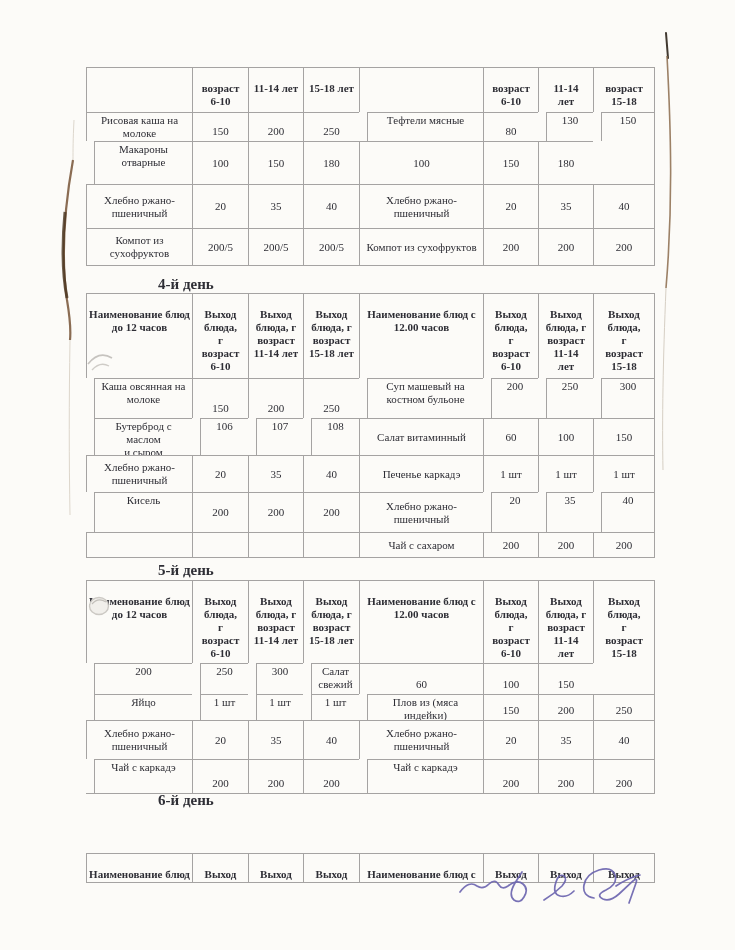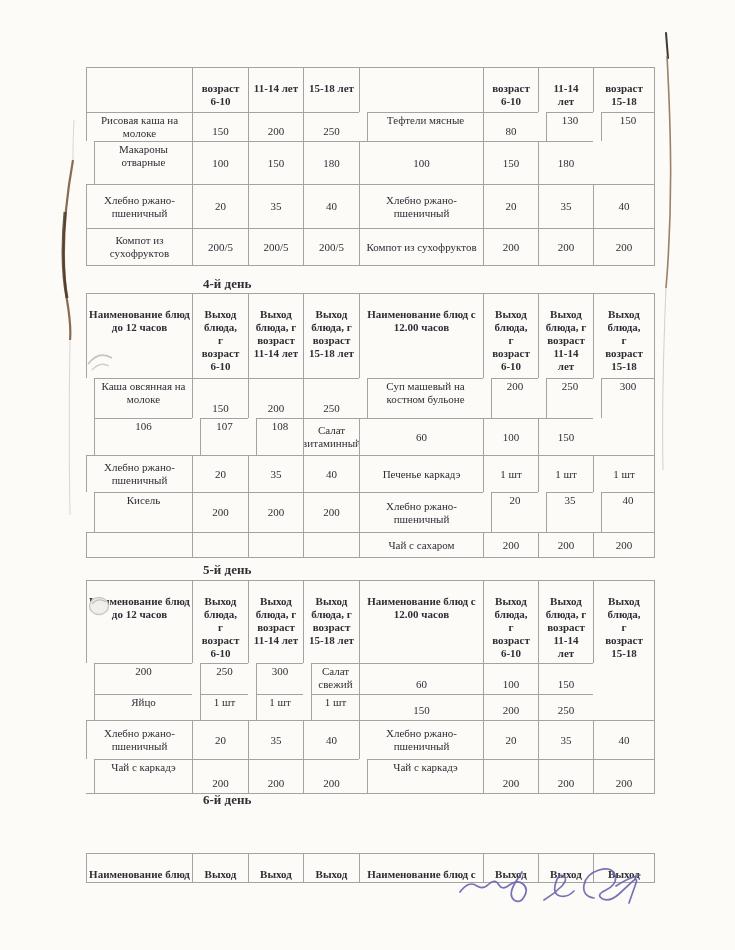--- a/index.html
+++ b/index.html
@@ -20,21 +20,21 @@
   .hcell{font-weight:bold;justify-content:flex-start;padding-top:14px;}
   .va-top{justify-content:flex-start;margin-left:8px;}
   .va-bot{justify-content:flex-end;padding-bottom:3px;}
   .t0 .thead{height:45px}
   .t0 .r0{height:29px}.t0 .r1{height:43px}.t0 .r2{height:44px}.t0 .r3{height:37px}
   .t1 .thead{height:85px}
   .t1 .r0{height:40px}.t1 .r1{height:37px}.t1 .r2{height:37px}.t1 .r3{height:40px}.t1 .r4{height:25px}
   .t2 .thead{height:83px}
   .t2 .r0{height:31px}.t2 .r1{height:26px}.t2 .r2{height:39px}.t2 .r3{height:34px}
   .t3 .thead{height:29px}
-  .daylabel{position:absolute;left:158px;font-weight:bold;font-size:13px;color:#2e2e35;margin-left:45px;}
+  .daylabel{position:absolute;left:158px;font-weight:bold;font-size:15px;color:#2e2e35;}
   .overlay{position:absolute;left:0;top:0;pointer-events:none;}
 </style>
 </head>
 <body>
 
 <div class="paper">
 
   <div class="table t0" style="top:67px">
     <div class="thead">
         <div class="cell hcell c0"></div>
@@ -143,20 +143,22 @@
         <div class="cell bcell c1 va-bot">150</div>
         <div class="cell bcell c2 va-bot">200</div>
         <div class="cell bcell c3 va-bot">250</div>
         <div class="cell bcell c4 va-top">Суп машевый на
 костном бульоне</div>
         <div class="cell bcell c5 va-top">200</div>
         <div class="cell bcell c6 va-top">250</div>
         <div class="cell bcell c7 va-top">300</div>
       </div>
       <div class="trow r1">
+        <div class="cell bcell c0 va-top">Бутерброд с маслом
+и сыром</div>
         <div class="cell bcell c1 va-top">106</div>
         <div class="cell bcell c2 va-top">107</div>
         <div class="cell bcell c3 va-top">108</div>
         <div class="cell bcell c4 va-mid">Салат витаминный</div>
         <div class="cell bcell c5 va-mid">60</div>
         <div class="cell bcell c6 va-mid">100</div>
         <div class="cell bcell c7 va-mid">150</div>
       </div>
       <div class="trow r2">
         <div class="cell bcell c0 va-mid">Хлебно ржано-
@@ -238,20 +240,21 @@
         <div class="cell bcell c4 va-top">Салат свежий</div>
         <div class="cell bcell c5 va-bot">60</div>
         <div class="cell bcell c6 va-bot">100</div>
         <div class="cell bcell c7 va-bot">150</div>
       </div>
       <div class="trow r1">
         <div class="cell bcell c0 va-top">Яйцо</div>
         <div class="cell bcell c1 va-top">1 шт</div>
         <div class="cell bcell c2 va-top">1 шт</div>
         <div class="cell bcell c3 va-top">1 шт</div>
+        <div class="cell bcell c4 va-top">Плов из (мяса индейки)</div>
         <div class="cell bcell c5 va-bot">150</div>
         <div class="cell bcell c6 va-bot">200</div>
         <div class="cell bcell c7 va-bot">250</div>
       </div>
       <div class="trow r2">
         <div class="cell bcell c0 va-mid">Хлебно ржано-
 пшеничный</div>
         <div class="cell bcell c1 va-mid">20</div>
         <div class="cell bcell c2 va-mid">35</div>
         <div class="cell bcell c3 va-mid">40</div>

